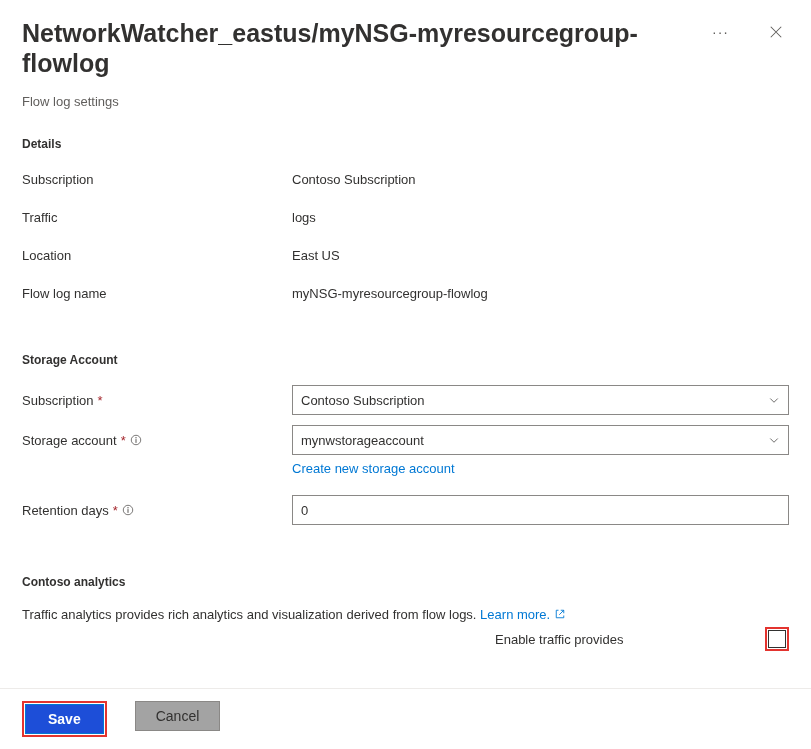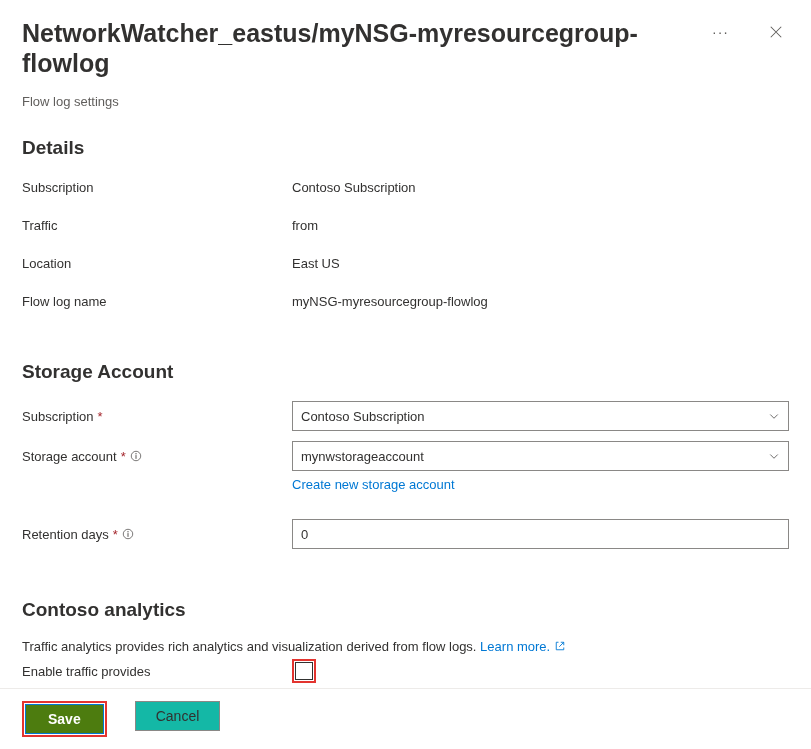--- a/index.html
+++ b/index.html
@@ -16,23 +16,23 @@
     .header { display: flex; align-items: flex-start; justify-content: space-between; margin-bottom: 28px; }
     .header-text { flex: 1; }
     .title { font-size: 25px; font-weight: 600; color: #323130; line-height: 1.2; }
     .subtitle { font-size: 13px; color: #605e5c; margin-top: 16px; }
     .header-actions { display: flex; align-items: center; gap: 40px; padding-top: 6px; padding-right: 6px; }
     .more-btn { color: #605e5c; cursor: pointer; font-size: 14px; letter-spacing: 1px; }
     .close-btn { color: #605e5c; cursor: pointer; }
     .close-btn svg { width: 14px; height: 14px; display: block; }
 
     .section { margin-bottom: 32px; }
-    .section-title { font-size: 19px; font-weight: 600; color: #323130; margin-bottom: 18px; }
-
-    .field-row { display: flex; align-items: center; margin-bottom: 18px; min-height: 20px; }
+    .section-title { font-size: 12px; font-weight: 600; color: #323130; margin-bottom: 18px; }
+
+    .field-row { display: flex; align-items: center; margin-bottom: 18px; min-height: 20px; justify-content: flex-end; }
     .field-row.tight { margin-bottom: 10px; }
     .field-label { width: 270px; font-size: 13px; color: #323130; display: flex; align-items: center; gap: 4px; flex-shrink: 0; }
     .field-value { font-size: 13px; color: #323130; flex: 1; }
     .req { color: #a4262c; }
     .info-icon { display: inline-flex; color: #605e5c; }
     .info-icon svg { width: 12px; height: 12px; }
 
     .select, .text-input {
       width: 100%;
       height: 30px;
@@ -45,43 +45,43 @@
       display: flex;
       align-items: center;
       justify-content: space-between;
       cursor: pointer;
     }
     .text-input { cursor: text; outline: none; }
     .chevron { color: #605e5c; }
     .chevron svg { width: 12px; height: 12px; display: block; }
 
     .link-inline { color: #0078d4; font-size: 13px; cursor: pointer; text-decoration: none; }
-    .sub-link-row { margin-left: 270px; margin-top: -6px; margin-bottom: 26px; }
+    .sub-link-row { margin-left: 270px; margin-top: -6px; margin-bottom: 18px; }
 
     .desc-text { font-size: 13px; color: #323130; margin-bottom: 4px; }
     .ext-icon { display: inline-block; color: #0078d4; vertical-align: -1px; }
     .ext-icon svg { width: 12px; height: 12px; }
 
     .checkbox-wrapper { display: inline-flex; border: 2.5px solid #e3342f; padding: 1px; }
     .checkbox { width: 18px; height: 18px; border: 1px solid #323130; background: #fff; cursor: pointer; }
 
     .footer {
       position: absolute;
       bottom: 0;
       left: 0;
       right: 0;
       border-top: 1px solid #edebe9;
       padding: 12px 22px;
       display: flex;
       gap: 28px;
       background: #fff;
     }
-    .btn { height: 30px; padding: 0 20px; font-size: 14px; font-family: inherit; cursor: pointer; border: 1px solid #8a8886; background: #14b8a6; color: #323130; }
+    .btn { height: 30px; padding: 0 20px; font-size: 14px; font-family: inherit; cursor: pointer; border: 1px solid #8a8886; background: #a3a3a3; color: #323130; }
     .btn-primary-wrap { display: inline-flex; border: 2.5px solid #e3342f; padding: 1px; }
-    .btn-primary { background: #4d7c0f; color: #fff; border: 1px solid #0078d4; font-weight: 600; padding: 0 22px; }
+    .btn-primary { background: #1d4ed8; color: #fff; border: 1px solid #0078d4; font-weight: 600; padding: 0 22px; }
   </style>
 </head>
 <body>
 
 <div class="panel">
   <div class="header">
     <div class="header-text">
       <div class="title">NetworkWatcher_eastus/myNSG-myresourcegroup-flowlog</div>
       <div class="subtitle">Flow log settings</div>
     </div>
@@ -96,21 +96,21 @@
   </div>
 
   <div class="section">
     <div class="section-title">Details</div>
     <div class="field-row">
       <div class="field-label">Subscription</div>
       <div class="field-value">Contoso Subscription</div>
     </div>
     <div class="field-row">
       <div class="field-label">Traffic</div>
-      <div class="field-value">from</div>
+      <div class="field-value">logs</div>
     </div>
     <div class="field-row">
       <div class="field-label">Location</div>
       <div class="field-value">East US</div>
     </div>
     <div class="field-row">
       <div class="field-label">Flow log name</div>
       <div class="field-value">myNSG-myresourcegroup-flowlog</div>
     </div>
   </div>

